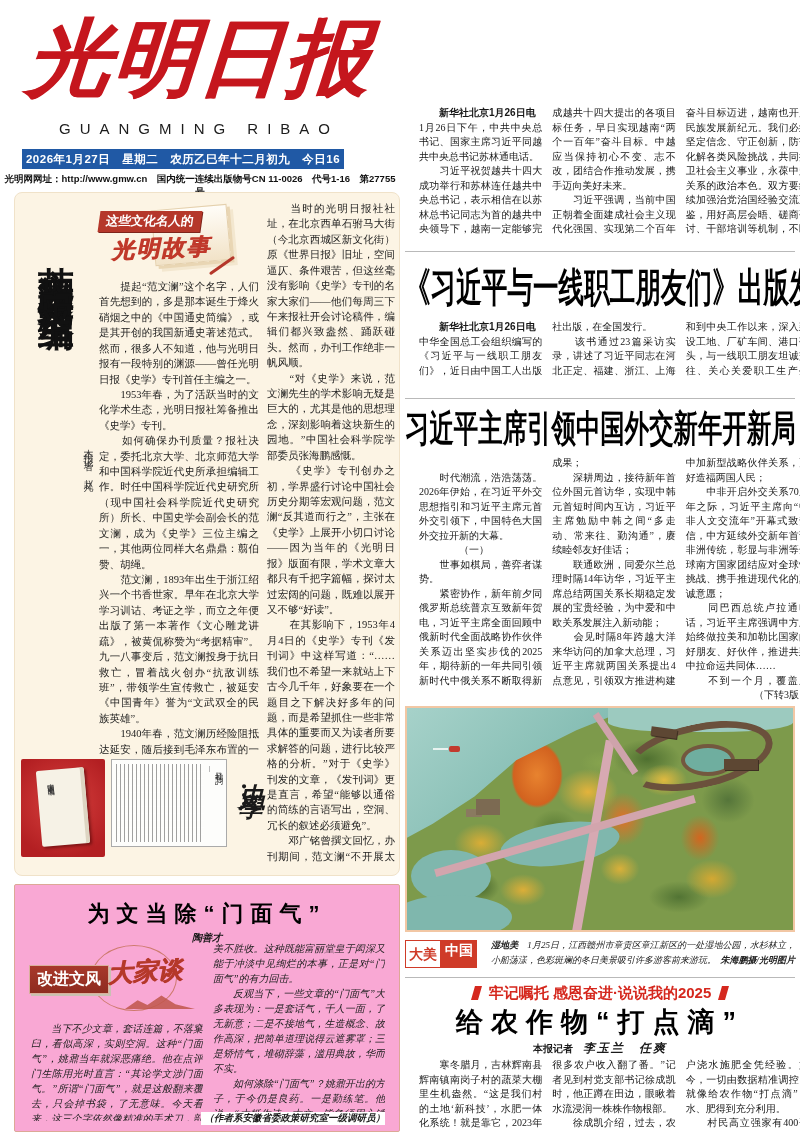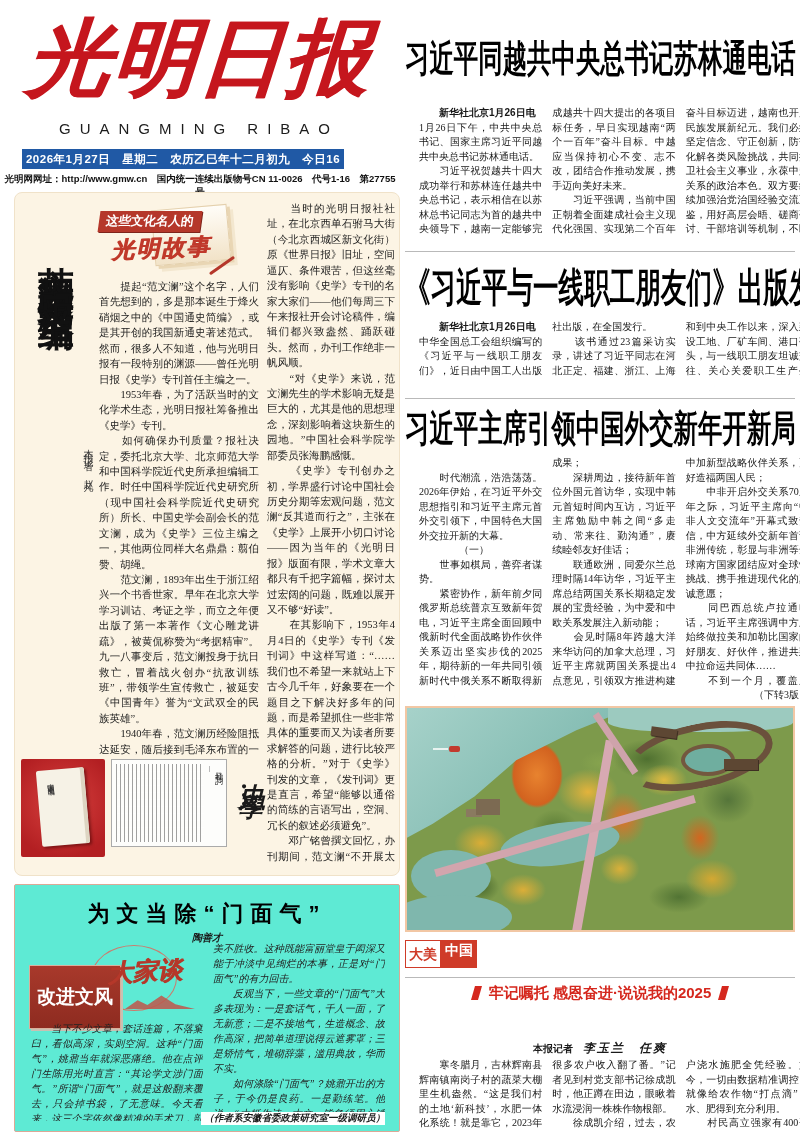--- a/index.html
+++ b/index.html
@@ -141,33 +141,33 @@
               border:1px solid #aaa; }
   .clip-txt { position:absolute; left:4px; top:4px; right:22px; bottom:4px; opacity:.55; background:
       repeating-linear-gradient(90deg,#555 0 1px,transparent 1px 4px),
       repeating-linear-gradient(#fff 0 1px,transparent 1px 7px); }
   .clip-label { position:absolute; right:3px; top:6px; writing-mode:vertical-rl; font-size:8px;
                 color:#222; border-left:1px solid #bbb; padding-left:2px; letter-spacing:2px; }
   .shixue { position:absolute; left:218px; top:570px; writing-mode:vertical-rl; font-size:26px;
             font-weight:bold; font-style:italic; color:#1a1a1a; letter-spacing:10px; }
 
   
-  .wfbox { position:absolute; left:14px; top:884px; width:386px; height:248px; background:#5eead4;
+  .wfbox { position:absolute; left:14px; top:884px; width:386px; height:248px; background:#f9a8d4;
            border:1.5px solid #dca896; border-radius:2px; }
   .wf-headline { position:absolute; left:0; top:14px; width:100%; text-align:center;
                  font-family:"Liberation Sans","DejaVu Sans",sans-serif; font-weight:900;
                  font-size:22px; letter-spacing:7px; color:#000; }
   .wf-author { position:absolute; left:0; top:46px; width:100%; text-align:center; font-style:italic;
                font-weight:bold; font-size:10px; }
   .wf-logo { position:absolute; left:14px; top:66px; width:180px; height:64px; }
   .wf-circle { position:absolute; left:62px; top:-6px; width:86px; height:66px; border:1.5px solid #cd7a6c;
                border-radius:50%; }
   .wf-tag { position:absolute; left:0; top:14px; background:linear-gradient(#a8392b,#8e2b20); color:#fff;
-            font-family:"Liberation Sans","DejaVu Sans",sans-serif; font-weight:bold; font-size:19px;
-            padding:18px 7px; border:1px solid #d9b09c; box-shadow:2px 2px 0 #c9c0b2; }
+            font-family:"Liberation Sans","DejaVu Sans",sans-serif; font-weight:bold; font-size:16px;
+            padding:3px 7px; border:1px solid #d9b09c; box-shadow:2px 2px 0 #c9c0b2; }
   .wf-main { position:absolute; left:78px; top:4px; font-style:italic; font-weight:bold; font-size:25px;
              color:#b5382a; white-space:nowrap; transform:rotate(-3deg); text-shadow:1px 0 0 #b5382a; }
   .wf-mtn { position:absolute; left:96px; top:42px; width:70px; height:16px; background:#c0564a;
             clip-path:polygon(0 100%,18% 45%,32% 75%,52% 15%,72% 70%,100% 100%); opacity:.85; }
   .wf-col { position:absolute; font-size:10px; line-height:1.5; text-align:justify; font-style:italic;
             white-space:pre-line; color:#222; overflow:hidden; }
   .wf-c1 { left:16px; top:136px; width:172px; height:100px; }
   .wf-c2 { left:198px; top:56px; width:172px; height:180px; }
   .wf-attr { position:absolute; right:14px; bottom:6px; font-size:9.5px; font-weight:bold;
              font-style:italic; background:#fff; padding-left:4px; }
@@ -179,23 +179,20 @@
 
   <div class="masthead">
     <div class="mh-title">光明日报</div>
     <div class="mh-pinyin">GUANGMING RIBAO</div>
     <div class="mh-bar">2026年1月27日　星期二　农历乙巳年十二月初九　今日16版</div>
     <div class="mh-info">光明网网址：http://www.gmw.cn　国内统一连续出版物号CN 11-0026　代号1-16　第27755号</div>
   </div>
 
   <div class="right">
 
-    <div class="headline h1">
-      <span class="squeeze">习近平同越共中央总书记苏林通电话</span>
-    </div>
     <p class="art-body cols3 b1"><b>　　新华社北京1月26日电</b><span>　1月26日下午，中共中央总书记、国家主席习近平同越共中央总书记苏林通电话。
 　　习近平祝贺越共十四大成功举行和苏林连任越共中央总书记，表示相信在以苏林总书记同志为首的越共中央领导下，越南一定能够完成越共十四大提出的各项目标任务，早日实现越南“两个一百年”奋斗目标。中越应当保持初心不变、志不改，团结合作推动发展，携手迈向美好未来。
 　　习近平强调，当前中国正朝着全面建成社会主义现代化强国、实现第二个百年奋斗目标迈进，越南也开启民族发展新纪元。我们必须坚定信念、守正创新，防范化解各类风险挑战，共同捍卫社会主义事业，永葆中越关系的政治本色。双方要继续加强治党治国经验交流互鉴，用好高层会晤、磋商研讨、干部培训等机制，不断提高党的执政水平和国家治理能力。双方要加强发展战略对接，深化高水平互利合作，为两国人民带来更多福祉，共同迈向社会主义现代化。双方要加强在国际和地区事务中的协调配合，共同反对霸权主义和强权对抗，携手推动构建人类命运共同体。
 　　苏林感谢中共中央致电祝贺越共十四大胜利召开，感谢习近平总书记对他再次当选越共中央总书记的良好祝愿，重点介绍了越共十四大的主要成果，表示越南愿在新征程上同中方携手并肩，按照“六个更”的要求，不断深化社会主义邻邦之间的友好合作。中国的发展将为越南发展提供借鉴和宝贵经验。越南将坚持一个中国政策，继续支持习近平总书记提出的人类命运共同体理念和“一带一路”倡议以及四大全球倡议，愿同中方加强政治互信，促进外交国防和公安协作，深化各领域务实合作，培育两国人民友好感情，在复杂多变的国际形势下加强协调，提倡多边主义，反对保护主义，推动构建中越命运共同体。
 　　习近平和苏林并互致新春问候，祝福两国人民幸福安康。</span></p>
 
     <div class="hr hr1"></div>
 
     <div class="headline h2">
       <span class="squeeze">《习近平与一线职工朋友们》出版发行</span>
@@ -247,27 +244,32 @@
       <div class="p-roof p-roof2"></div>
       <div class="p-pav2"></div>
       <div class="p-boat"></div>
     </div>
 
     <div class="cap-row">
       <div class="dm-logo">
         <span class="dm-left">大美</span>
         <span class="dm-right">中国</span>
       </div>
+      <div class="cap-text">
+        <span class="cap-title">湿地美</span><span>　1月25日，江西赣州市章贡区章江新区的一处湿地公园，水杉林立，小船荡漾，色彩斑斓的冬日美景吸引许多游客前来游玩。</span>
+        <span class="cap-credit">朱海鹏摄/光明图片</span>
+      </div>
     </div>
 
     <div class="hr hr3"></div>
 
     <div class="kicker">
       <span class="kbar"></span><span>牢记嘱托 感恩奋进·说说我的2025</span><span class="kbar"></span>
     </div>
+    <div class="h4">给农作物“打点滴”</div>
     <div class="byline4">
       <span class="lbl">本报记者</span>　<span class="names">李玉兰　任爽</span>
     </div>
     <p class="art-body cols3 b4"><span>　　寒冬腊月，吉林辉南县辉南镇南岗子村的蔬菜大棚里生机盎然。“这是我们村的土地‘新科技’，水肥一体化系统！就是靠它，2023年很多农户收入翻了番。”记者见到村党支部书记徐成凯时，他正蹲在田边，眼瞅着水流浸润一株株作物根部。
 　　徐成凯介绍，过去，农户浇水施肥全凭经验。如今，一切由数据精准调控，就像给农作物“打点滴”，水、肥得到充分利用。
 　　村民高立强家有400平方米的大棚。他告诉记者，2023年大棚装上水肥一体化设备后，蔬菜的产量和品质大大提升。高立强摘下一片又大又厚的白菜叶递给记者：“瞅瞅，这是专门拿来包饭用的，在超市里挺抢手得很呢！”
 　　“大伙儿最关心的，还是投入和回报。”徐成凯算了一笔账，整个种植周期预计可节水60%，每公顷化肥施用量也大大减少。“今年开春，我们打算继续推广‘新科技’，让乡亲们丰产又增收。”</span></p>
   </div>
 
   <div class="fanbox">

